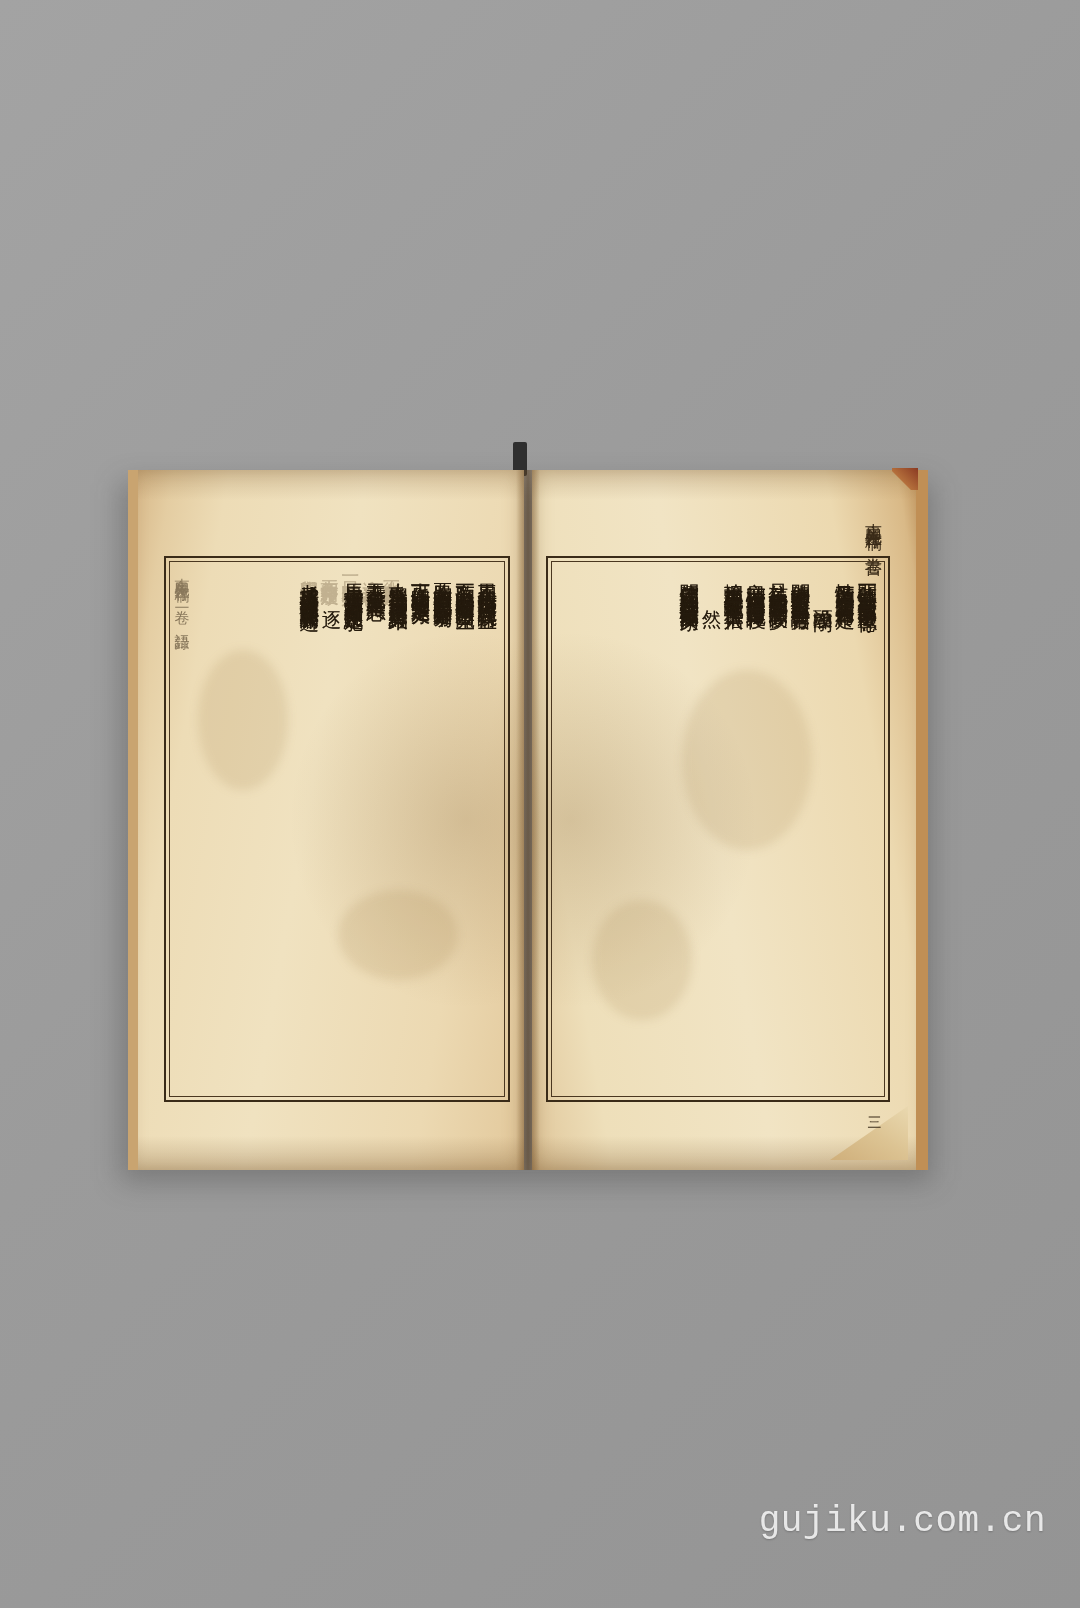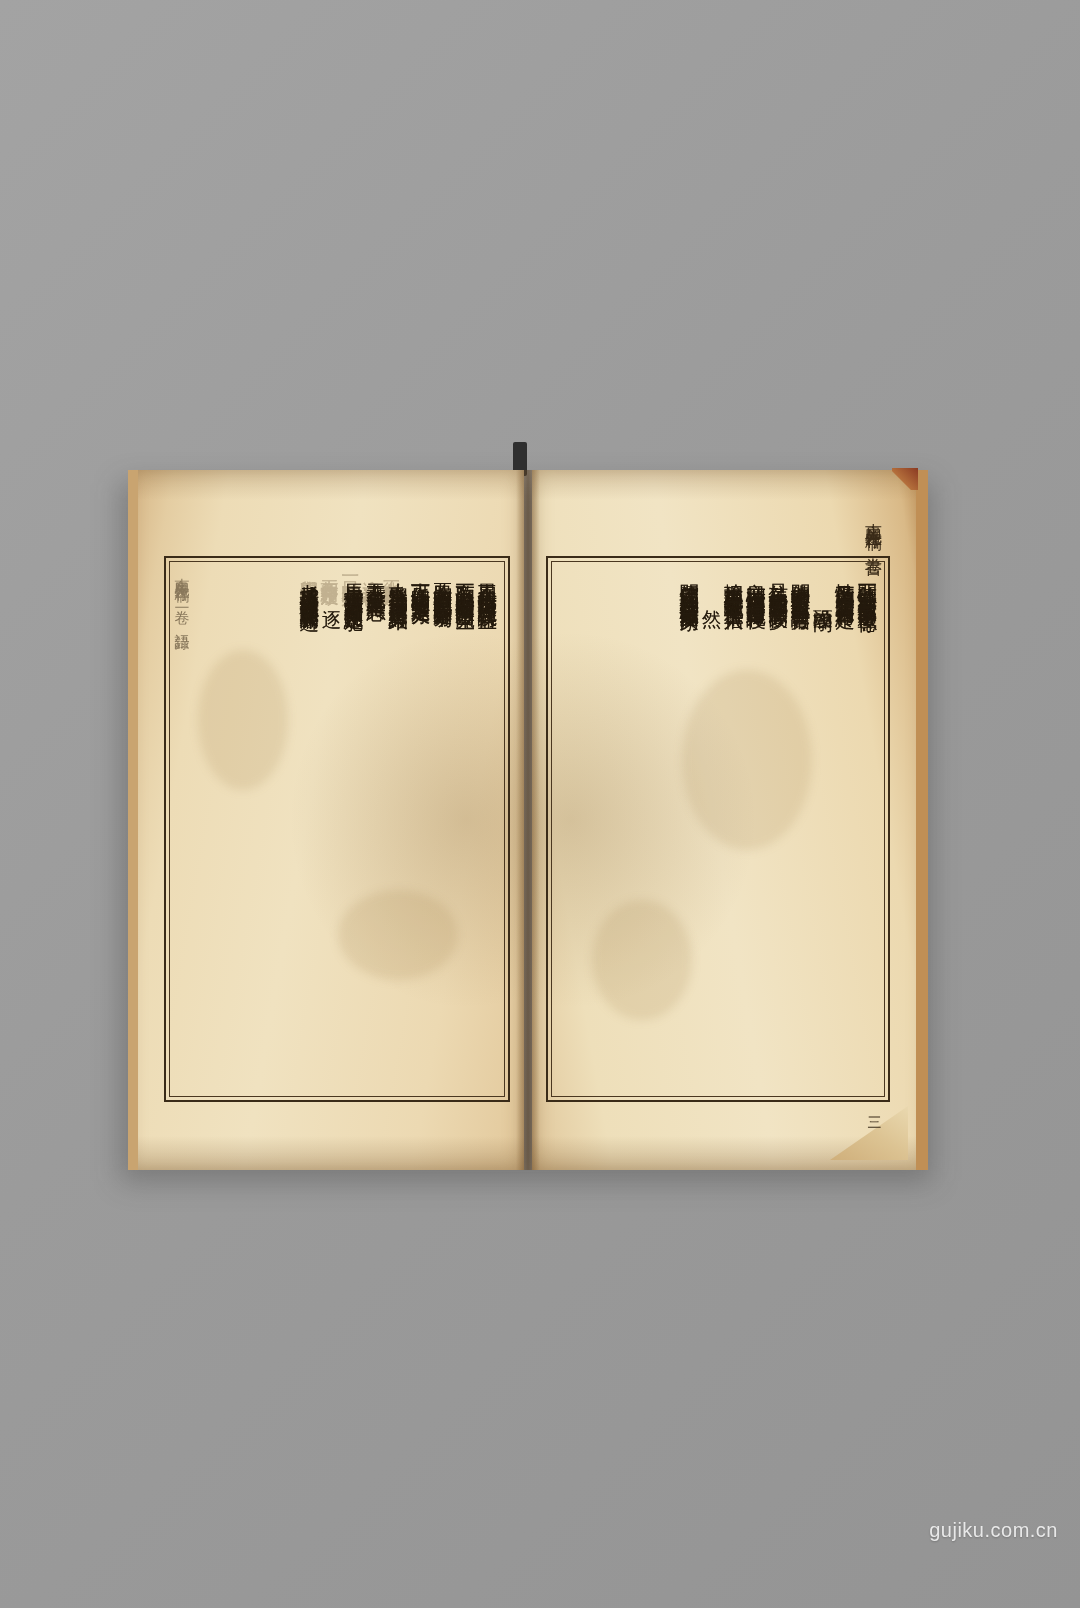--- a/index.html
+++ b/index.html
@@ -191,24 +191,24 @@
     text-orientation: upright;
     font-family: "DejaVu Serif", serif;
     font-size: 15px;
     color: #3a2b18;
     letter-spacing: 2px;
   }
 
   
   #watermark {
     position: absolute;
-    right: 22px;
+    right: 34px;
     bottom: 66px;
-    font-family: Liberation Sans, sans-serif;
-    font-size: 20px;
+    font-family: Liberation Mono, monospace;
+    font-size: 36px;
     color: rgba(255,255,255,0.82);
     letter-spacing: 0.5px;
     text-shadow: 0 1px 2px rgba(0,0,0,0.22);
   }
 
   
   .blemish {
     position: absolute;
     border-radius: 50%;
     background: rgba(150,110,60,0.14);

